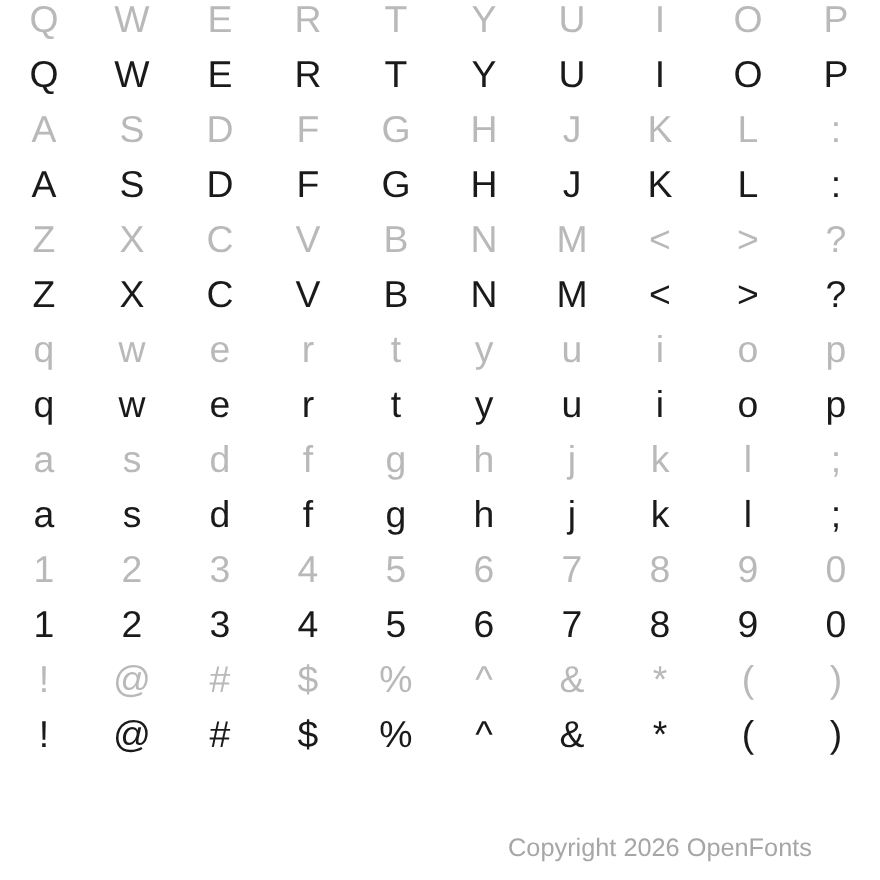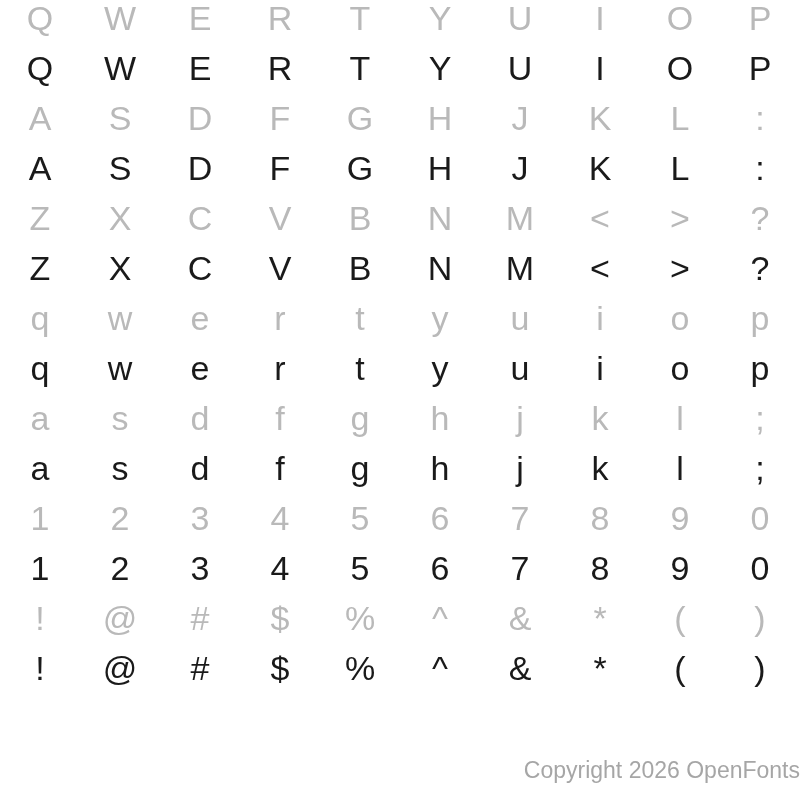--- a/index.html
+++ b/index.html
@@ -42,21 +42,21 @@
     color: var(--ref-color, #b9b9b9);
   }
   .row.sample .cell {
     color: var(--sample-color, #1a1a1a);
   }
   .footer {
     position: absolute;
     top: 757px;
     left: 400px;
     width: 400px;
-    text-align: right;
+    text-align: center;
     font-size: 23px;
     font-weight: 300;
     color: var(--footer-color, #a6a6a6);
   }
 </style>
 </head>
 <body>
 
 <div class="sheet">
   <div class="grid" id="char-grid">

